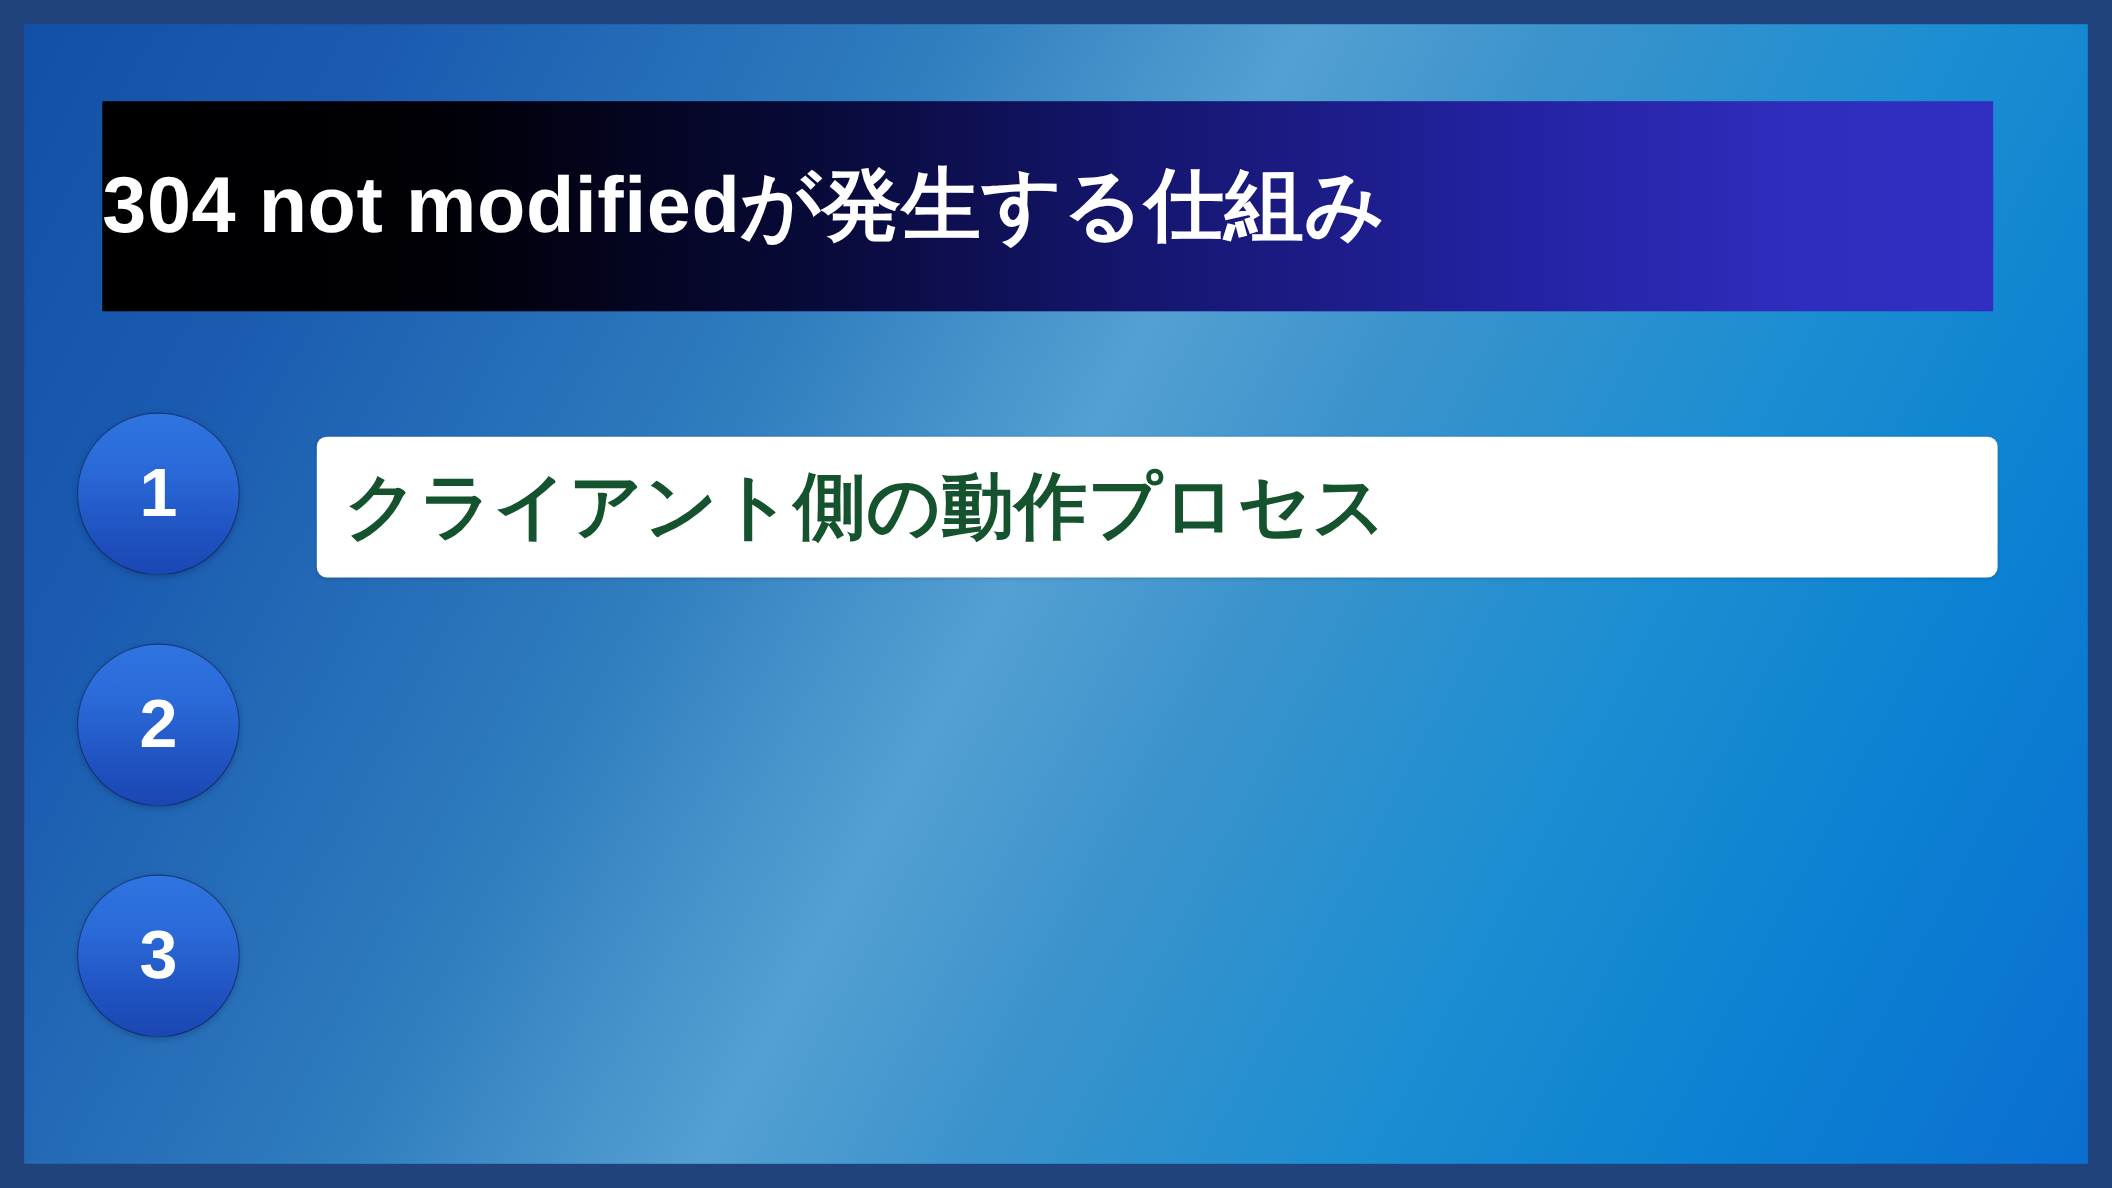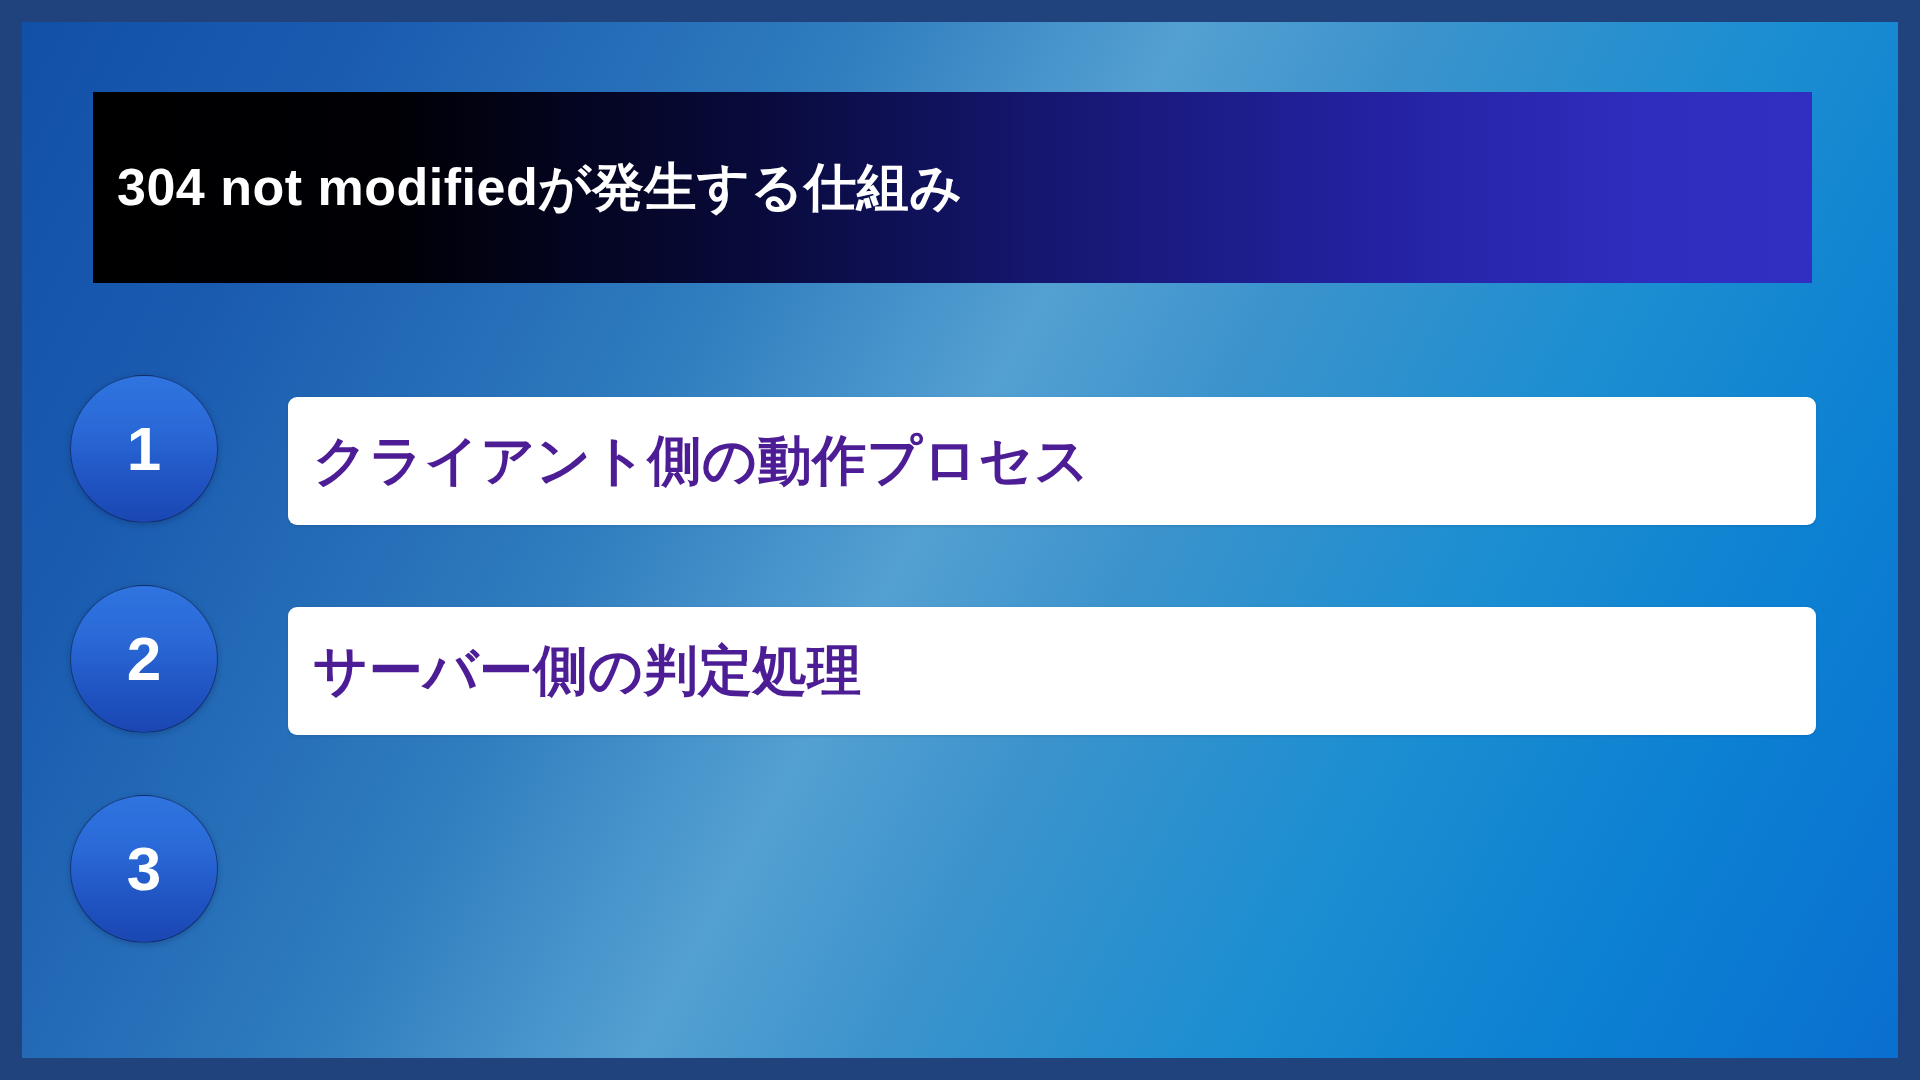--- a/index.html
+++ b/index.html
@@ -55,24 +55,23 @@
         #080a3a 38%,
         #15166f 55%,
         #2422a2 75%,
         #2f2dbd 90%,
         #302fc2 100%);
     display: flex;
     align-items: center;
   }
   #title-text {
     color: #ffffff;
-    font-size: 52px;
+    font-size: 72px;
     font-weight: 700;
     letter-spacing: 0.5px;
-    padding-left: 24px;
     line-height: 1.1;
     white-space: nowrap;
   }
 
   
   #item-list {
     position: absolute;
     left: 0;
     top: 353px;
     width: 100%;
@@ -114,22 +113,22 @@
     top: 22px;
     height: 128px;
     background: #ffffff;
     border-radius: 9px;
     display: flex;
     align-items: center;
     box-shadow: 0 1px 3px rgba(0, 30, 70, 0.15);
   }
   .card-label {
     padding-left: 25px;
-    color: #4c1d95;
-    font-size: 54px;
+    color: #14532d;
+    font-size: 66px;
     font-weight: 700;
     letter-spacing: 0.5px;
     white-space: nowrap;
   }
 </style>
 </head>
 <body>
 
 <div id="slide">
   <div id="slide-canvas">
@@ -146,23 +145,20 @@
         </div>
         <div class="card">
           <span class="card-label">クライアント側の動作プロセス</span>
         </div>
       </div>
 
       <div class="list-row">
         <div class="badge">
           <span class="badge-num">2</span>
         </div>
-        <div class="card">
-          <span class="card-label">サーバー側の判定処理</span>
-        </div>
       </div>
 
       <div class="list-row">
         <div class="badge">
           <span class="badge-num">3</span>
         </div>
       </div>
 
     </div>
   </div>

